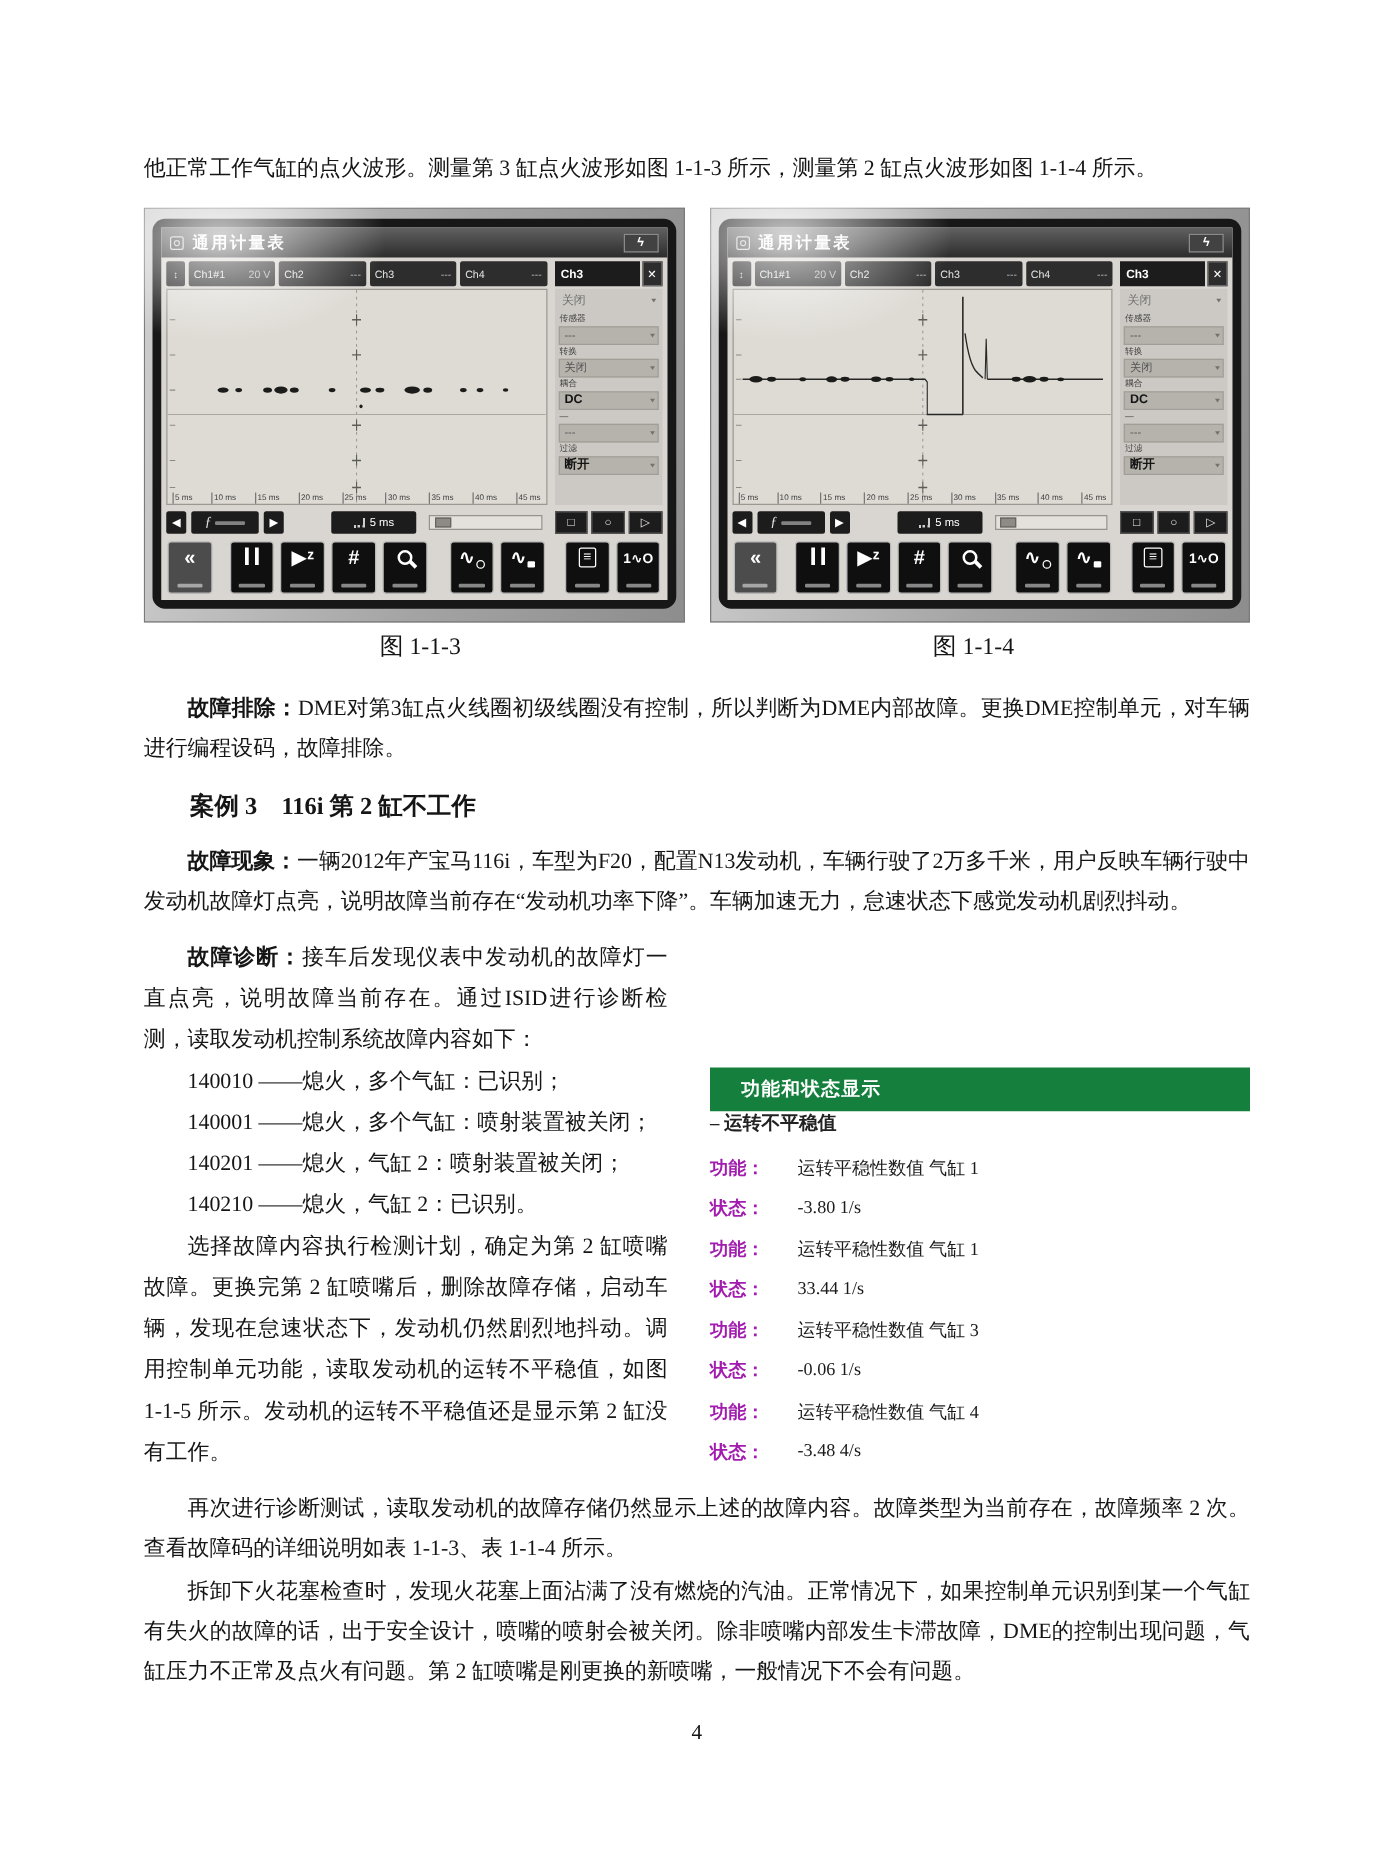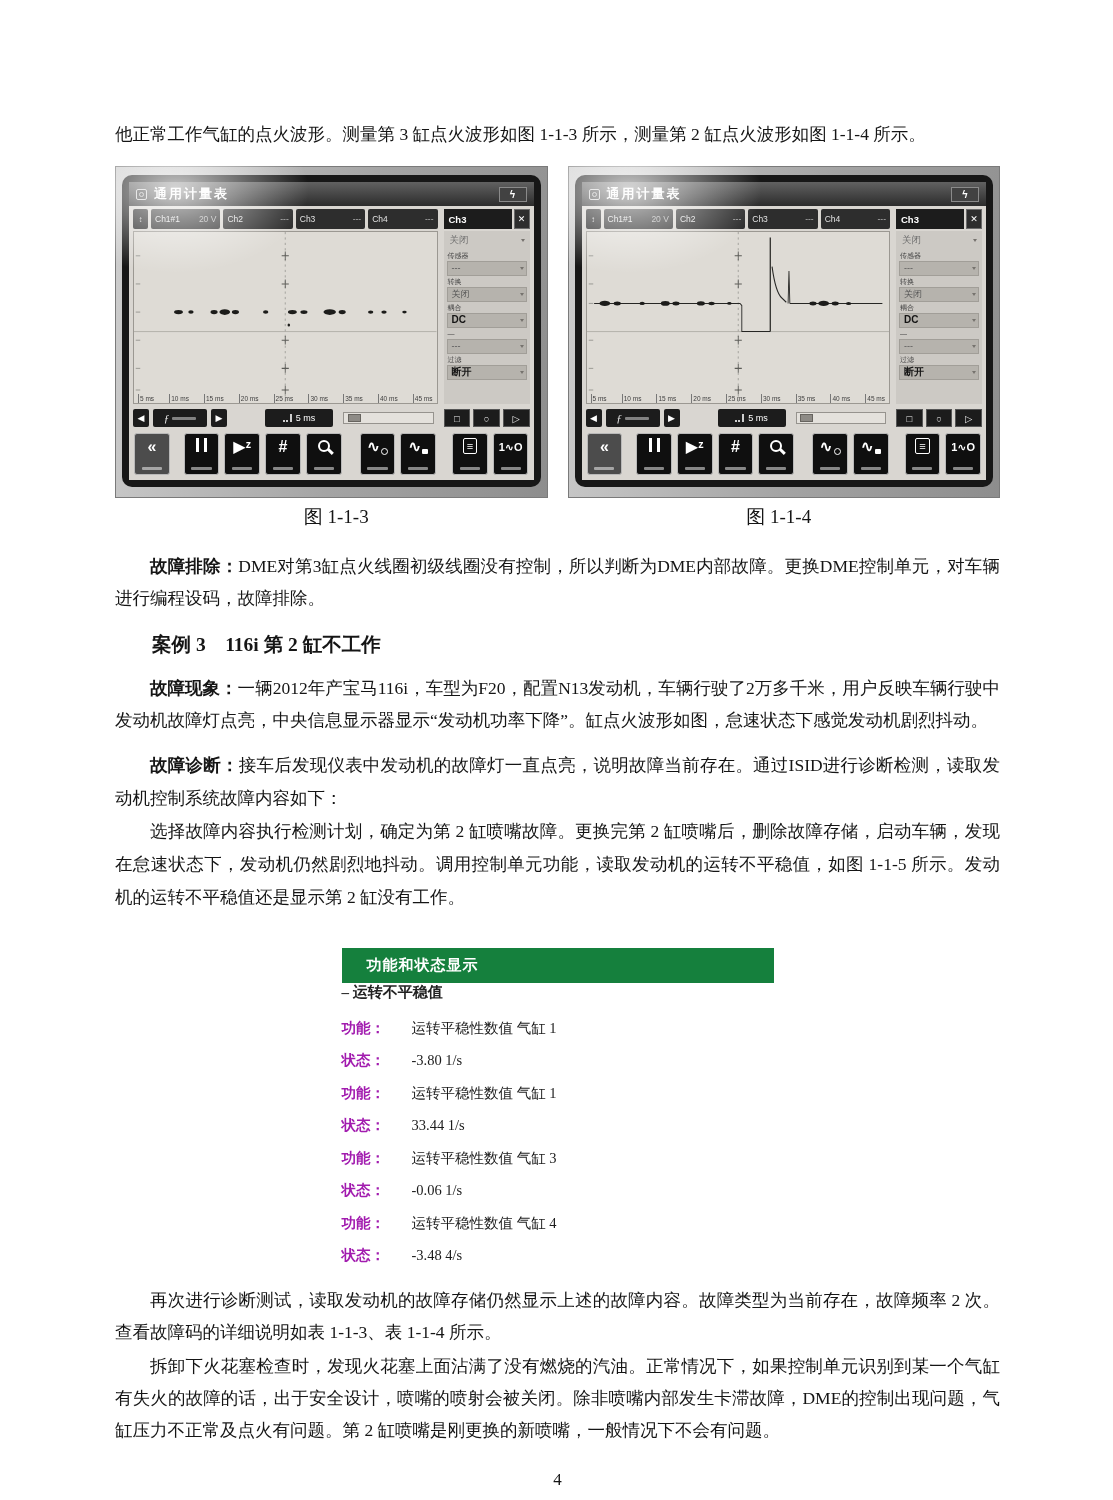--- a/index.html
+++ b/index.html
@@ -13,21 +13,21 @@
 
   
   p.body { font-size:17.5px; line-height:32px; text-align:justify; }
   .indent { text-indent:2em; }
   b.run-in { font-weight:bold; }
   .heading { font-size:19.5px; font-weight:bold; margin-top:17px; text-indent:1.9em; }
   .captions { display:flex; margin-top:6px; font-size:19px; }
   .caption { flex:1; text-align:center; }
   .page-num { text-align:center; font-size:17px; margin-top:24px; }
 
-  .two-col { display:flex; gap:34px; margin-top:13px; align-items:center;flex-direction:column; }
+  .two-col { display:flex; gap:34px; margin-top:13px; align-items:flex-end; }
   .col-left { flex:1; }
   .col-left p { font-size:17.5px; line-height:33px; text-align:justify; }
   .code-line { font-size:17.5px; line-height:33px; text-indent:2em; text-align:left; }
   .col-right { width:432px; }
 
   
   .fig5-header { background:#15803d; color:#fff; font-family:"Liberation Sans","DejaVu Sans",sans-serif;
     font-size:15px; font-weight:bold; padding:8px 0 8px 25px; letter-spacing:1px; }
   .fig5-body { font-family:Liberation Serif, serif; }
   .fig5-sub { font-weight:bold; font-size:15px; color:#222; margin-bottom:10px; }
@@ -440,25 +440,32 @@
 
     <div class="captions">
       <span class="caption">图 1-1-3</span>
       <span class="caption">图 1-1-4</span>
     </div>
 
     <p class="body indent" style="margin-top:20px;"><b class="run-in">故障排除：</b><span>DME对第3缸点火线圈初级线圈没有控制，所以判断为DME内部故障。更换DME控制单元，对车辆进行编程设码，故障排除。</span></p>
 
     <h2 class="heading">案例 3　116i 第 2 缸不工作</h2>
 
-    <p class="body indent" style="margin-top:14px;"><b class="run-in">故障现象：</b><span>一辆2012年产宝马116i，车型为F20，配置N13发动机，车辆行驶了2万多千米，用户反映车辆行驶中发动机故障灯点亮，中央信息显示器显示“发动机功率下降”。缸点火波形如图，怠速状态下感觉发动机剧烈抖动。</span></p>
+    <p class="body indent" style="margin-top:14px;"><b class="run-in">故障现象：</b><span>一辆2012年产宝马116i，车型为F20，配置N13发动机，车辆行驶了2万多千米，用户反映车辆行驶中发动机故障灯点亮，说明故障当前存在“发动机功率下降”。车辆加速无力，怠速状态下感觉发动机剧烈抖动。</span></p>
 
     <div class="two-col">
       <div class="col-left">
         <p class="indent"><b class="run-in">故障诊断：</b><span>接车后发现仪表中发动机的故障灯一直点亮，说明故障当前存在。通过ISID进行诊断检测，读取发动机控制系统故障内容如下：</span></p>
+        <div>
+
+        <div class="code-line">140010 ——熄火，多个气缸：已识别；</div>
+            <div class="code-line">140001 ——熄火，多个气缸：喷射装置被关闭；</div>
+            <div class="code-line">140201 ——熄火，气缸 2：喷射装置被关闭；</div>
+            <div class="code-line">140210 ——熄火，气缸 2：已识别。</div>
+          </div>
         <p class="indent">选择故障内容执行检测计划，确定为第 2 缸喷嘴故障。更换完第 2 缸喷嘴后，删除故障存储，启动车辆，发现在怠速状态下，发动机仍然剧烈地抖动。调用控制单元功能，读取发动机的运转不平稳值，如图 1-1-5 所示。发动机的运转不平稳值还是显示第 2 缸没有工作。</p>
       </div>
       <div class="col-right">
         <div class="fig5-panel">
           <div class="fig5-header">功能和状态显示</div>
           <div class="fig5-body">
             <div class="fig5-sub">– 运转不平稳值</div>
             <div>
 
             <div class="fig5-row">

